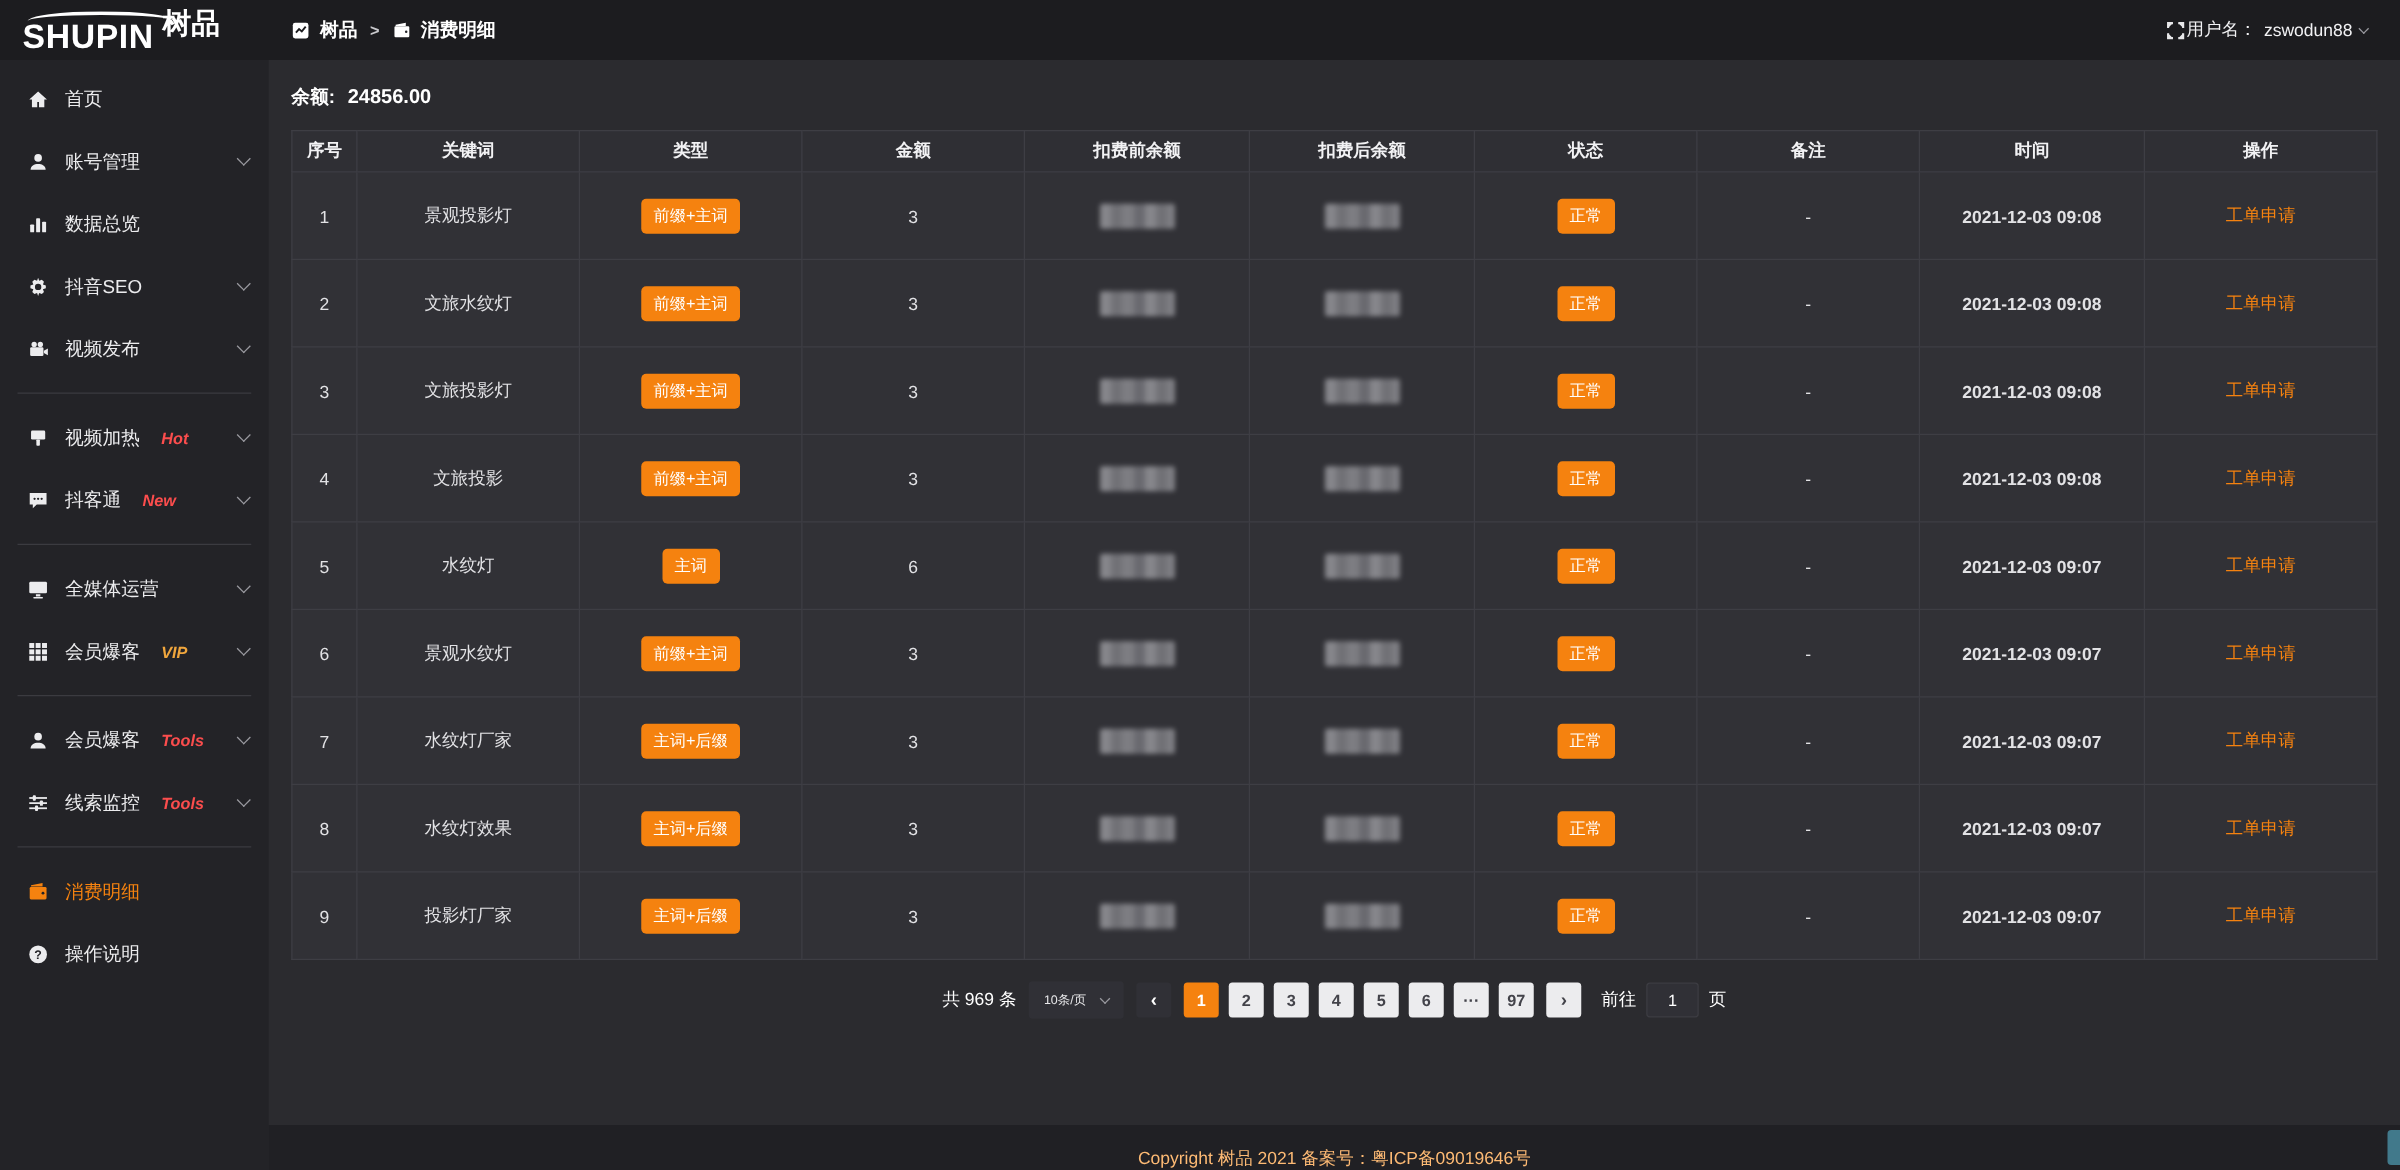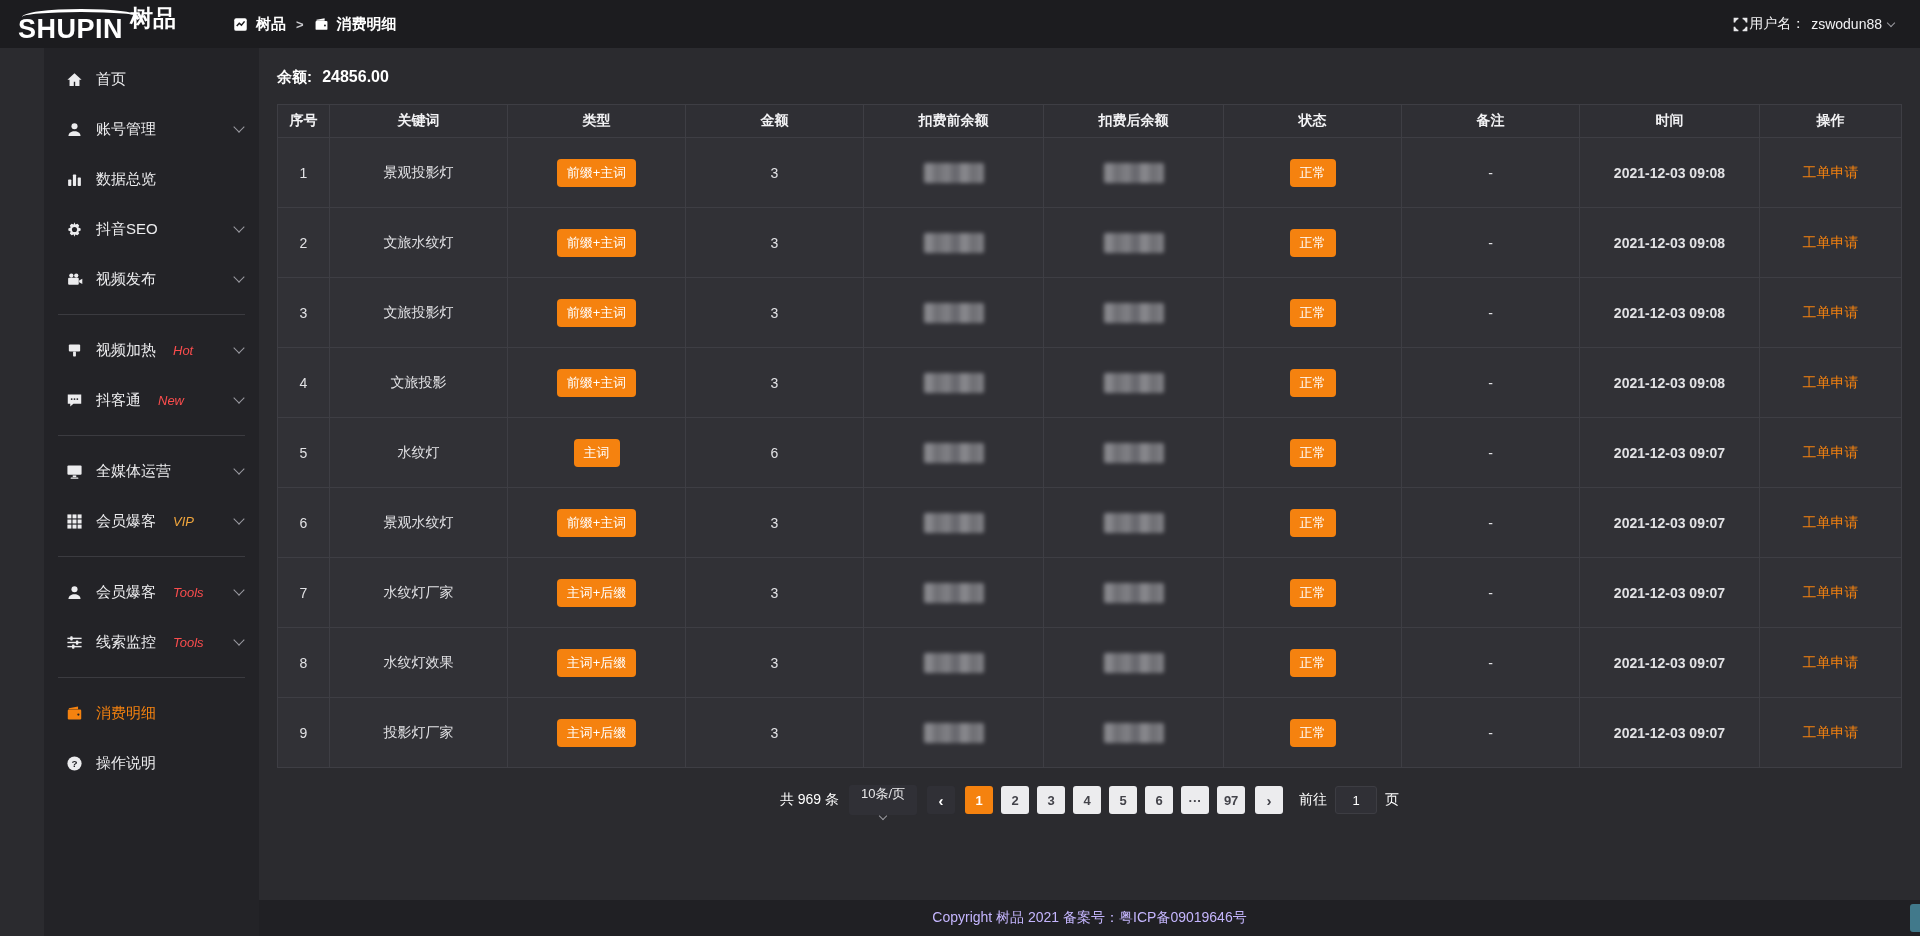--- a/index.html
+++ b/index.html
@@ -17,29 +17,29 @@
   .breadcrumb { display:flex; align-items:center; gap:8px; margin-left:18px; font-size:15px; font-weight:bold; }
   .bc-icon { color:#fff; } .bc-icon svg { width:15px; height:15px; }
   .bc-link { color:#fff; cursor:pointer; text-decoration:none; }
   .bc-sep { color:#c9c9cd; font-size:13px; margin:0 2px; }
   .bc-current { color:#fff; }
   .top-right { margin-left:auto; margin-right:26px; display:flex; align-items:center; font-size:14px; }
   .fs-icon { cursor:pointer; color:#e8e8ea; } .fs-icon svg { width:17px; height:17px; }
   .user-drop { display:flex; align-items:center; gap:6px; cursor:pointer; color:#f2f2f4; }
 
   
-  .shell { display:flex; height:888px;margin-left:44px; }
+  .shell { display:flex; height:888px; }
   .sidebar { width:215px; flex:none; background:#232327; }
   .menu { padding-top:6px; }
   .side-item { height:50px; display:flex; align-items:center; gap:13px;
                padding:0 16px 0 22px; cursor:pointer; color:#ececee; font-size:15px; }
   .side-item.active { color:var(--accent,#f5820f); }
   .s-icon { width:17px; flex:none; display:flex; } .s-icon svg { width:17px; height:17px; }
   .s-label { white-space:nowrap; }
-  .s-tag { font-style:italic; font-weight:normal; font-size:13px; margin-left:4px; }
+  .s-tag { font-style:italic; font-weight:bold; font-size:13px; margin-left:4px; }
   .s-tag.red { color:var(--red,#fb4d4d); }
   .s-tag.gold { color:var(--gold,#f0a63d); }
   .chev { width:8px; height:8px; border-right:1.6px solid #9a9aa0; border-bottom:1.6px solid #9a9aa0;
           transform:rotate(45deg); flex:none; }
   .side-item .chev { margin-left:auto; margin-top:-4px; }
   .chev.small { width:6px; height:6px; margin-top:-2px; }
   .side-divider { height:1px; background:#3b3b40; margin:10px 14px; }
 
   
   .main { flex:1; display:flex; flex-direction:column; background:#2b2b2f; }
@@ -57,35 +57,35 @@
   .blur-block { display:inline-block; width:60px; height:20px; vertical-align:middle; border-radius:2px;
                 background:repeating-linear-gradient(90deg,#95959a 0 9px,#7d7d82 9px 18px,#8b8b90 18px 27px,#74747a 27px 36px);
                 filter:blur(2px); opacity:.85; }
   .action-link { color:var(--accent,#f5820f); cursor:pointer; text-decoration:none; }
   .cell-time { color:#f0f0f2; font-weight:bold; }
 
   
   .pager { display:flex; align-items:center; justify-content:center; gap:10px;
            padding:17px 0 0; color:#fff; font-size:14px; }
   .pg-size { background:#303036; border-radius:3px; height:30px; padding:0 12px;
-             display:flex; align-items:center; gap:12px; cursor:pointer; color:#e8e8ea; font-size:13px;flex-direction:column; }
+             display:flex; align-items:center; gap:12px; cursor:pointer; color:#e8e8ea; font-size:10px; }
   .pg-pages { display:flex; gap:8px; }
   .page-btn { min-width:28px; height:28px; border:none; border-radius:3px; background:#ececee;
               color:#43434a; font-weight:bold; font-size:13px; cursor:pointer; padding:0 6px;
               font-family:"Liberation Sans","DejaVu Sans",sans-serif; }
   .page-btn.active { background:var(--accent,#f5820f); color:#fff; }
   .page-btn.prev { background:#303036; color:#fff; font-size:15px; }
   .page-btn.next { font-size:15px; }
   .pg-goto { display:flex; align-items:center; gap:8px; margin-left:6px; }
   .goto-input { width:42px; height:28px; background:#303036; border:1px solid #3d3d43; border-radius:3px;
                 color:#fff; text-align:center; font-size:13px; }
 
   
   footer { position:relative; height:36px; background:#202024; display:flex;
-           align-items:center; justify-content:center; color:#c4b5fd; font-size:14px; }
+           align-items:flex-end; justify-content:center; color:#fdba74; font-size:14px; }
   .corner-widget { position:absolute; right:0; bottom:4px; width:10px; height:28px;
                    background:#41798b; border-radius:3px 0 0 3px; cursor:pointer; }
 </style>
 </head>
 <body>
 
 <div class="topbar">
   <div class="logo">
     <div class="logo-arc"></div>
     <span class="logo-en">SHUPIN</span>

